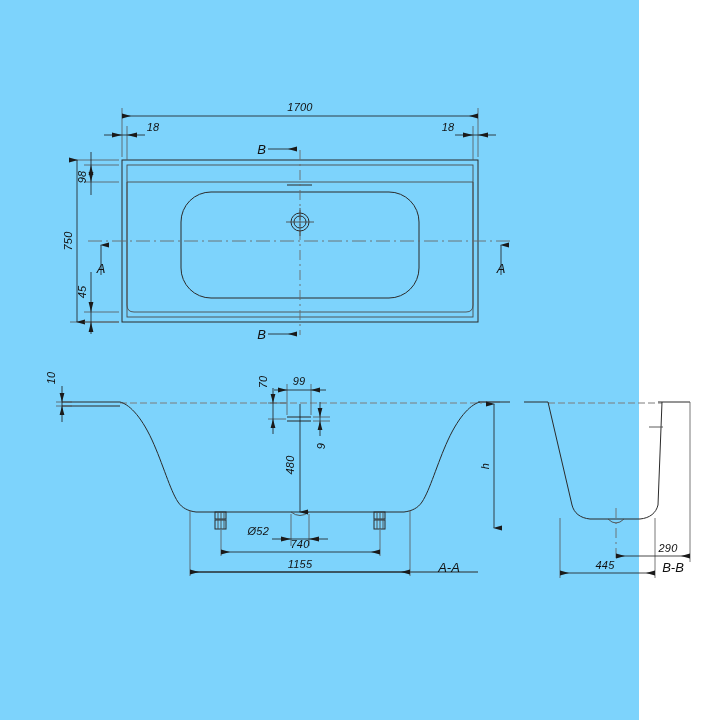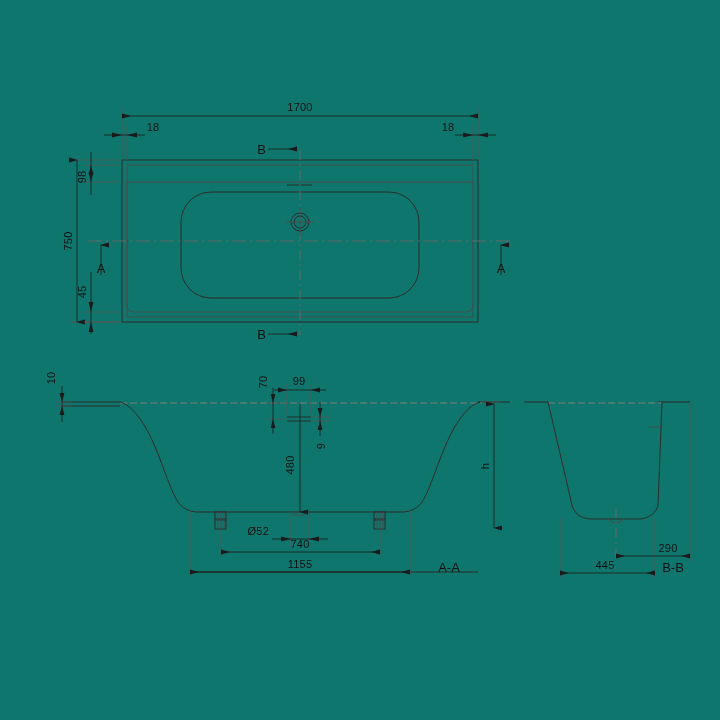--- a/index.html
+++ b/index.html
@@ -9,23 +9,24 @@
     background: #ffffff;
   }
   body {
     width: 720px;
     height: 720px;
     font-family: "Liberation Sans", sans-serif;
     overflow: hidden;
   }
   #drawing-root {
     position: relative;
-    width: 720px;
+    width: 639px;
     height: 720px;
-    background: #0f766e;
+    background: #7dd3fc;
+    font-style: italic;
   }
   svg#tech-drawing {
     display: block;
     width: 720px;
     height: 720px;
   }
   .obj      { fill: none; stroke: #2b2b2b; stroke-width: 1; }
   .obj-thin { fill: none; stroke: #4a4a4a; stroke-width: 0.9; }
   .dim      { fill: none; stroke: #1a1a1a; stroke-width: 0.8; }
   .ext      { fill: none; stroke: #555555; stroke-width: 0.8; }

